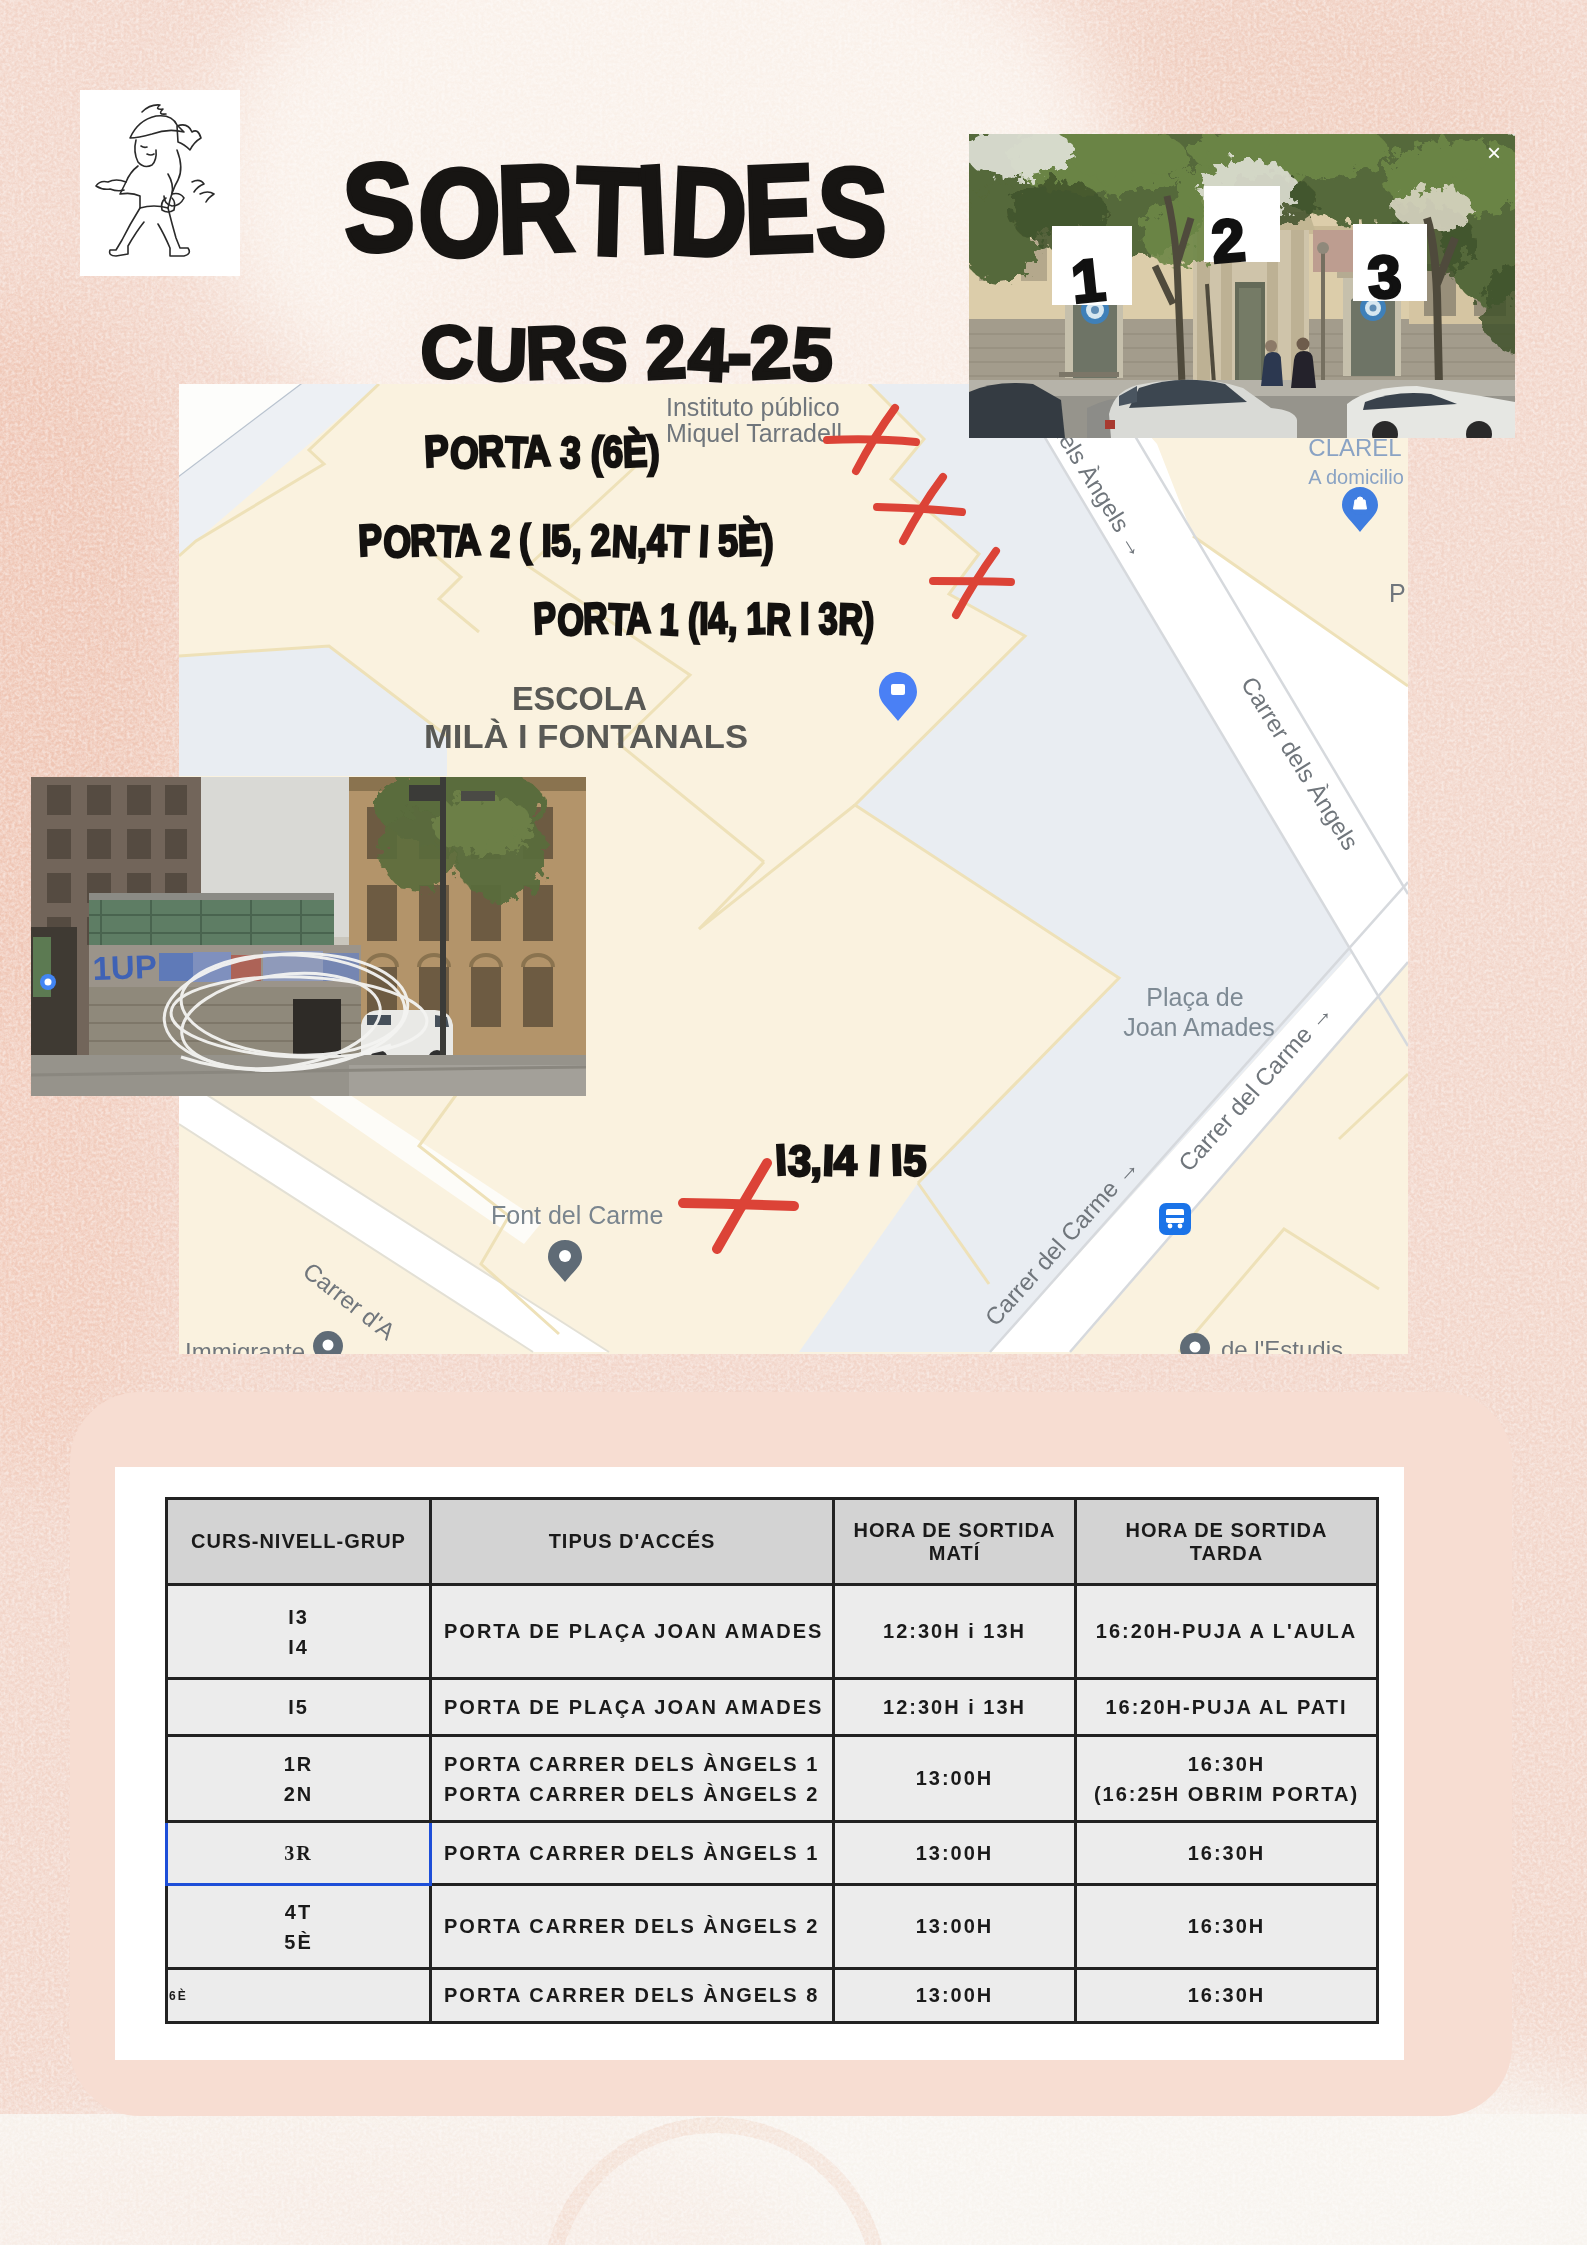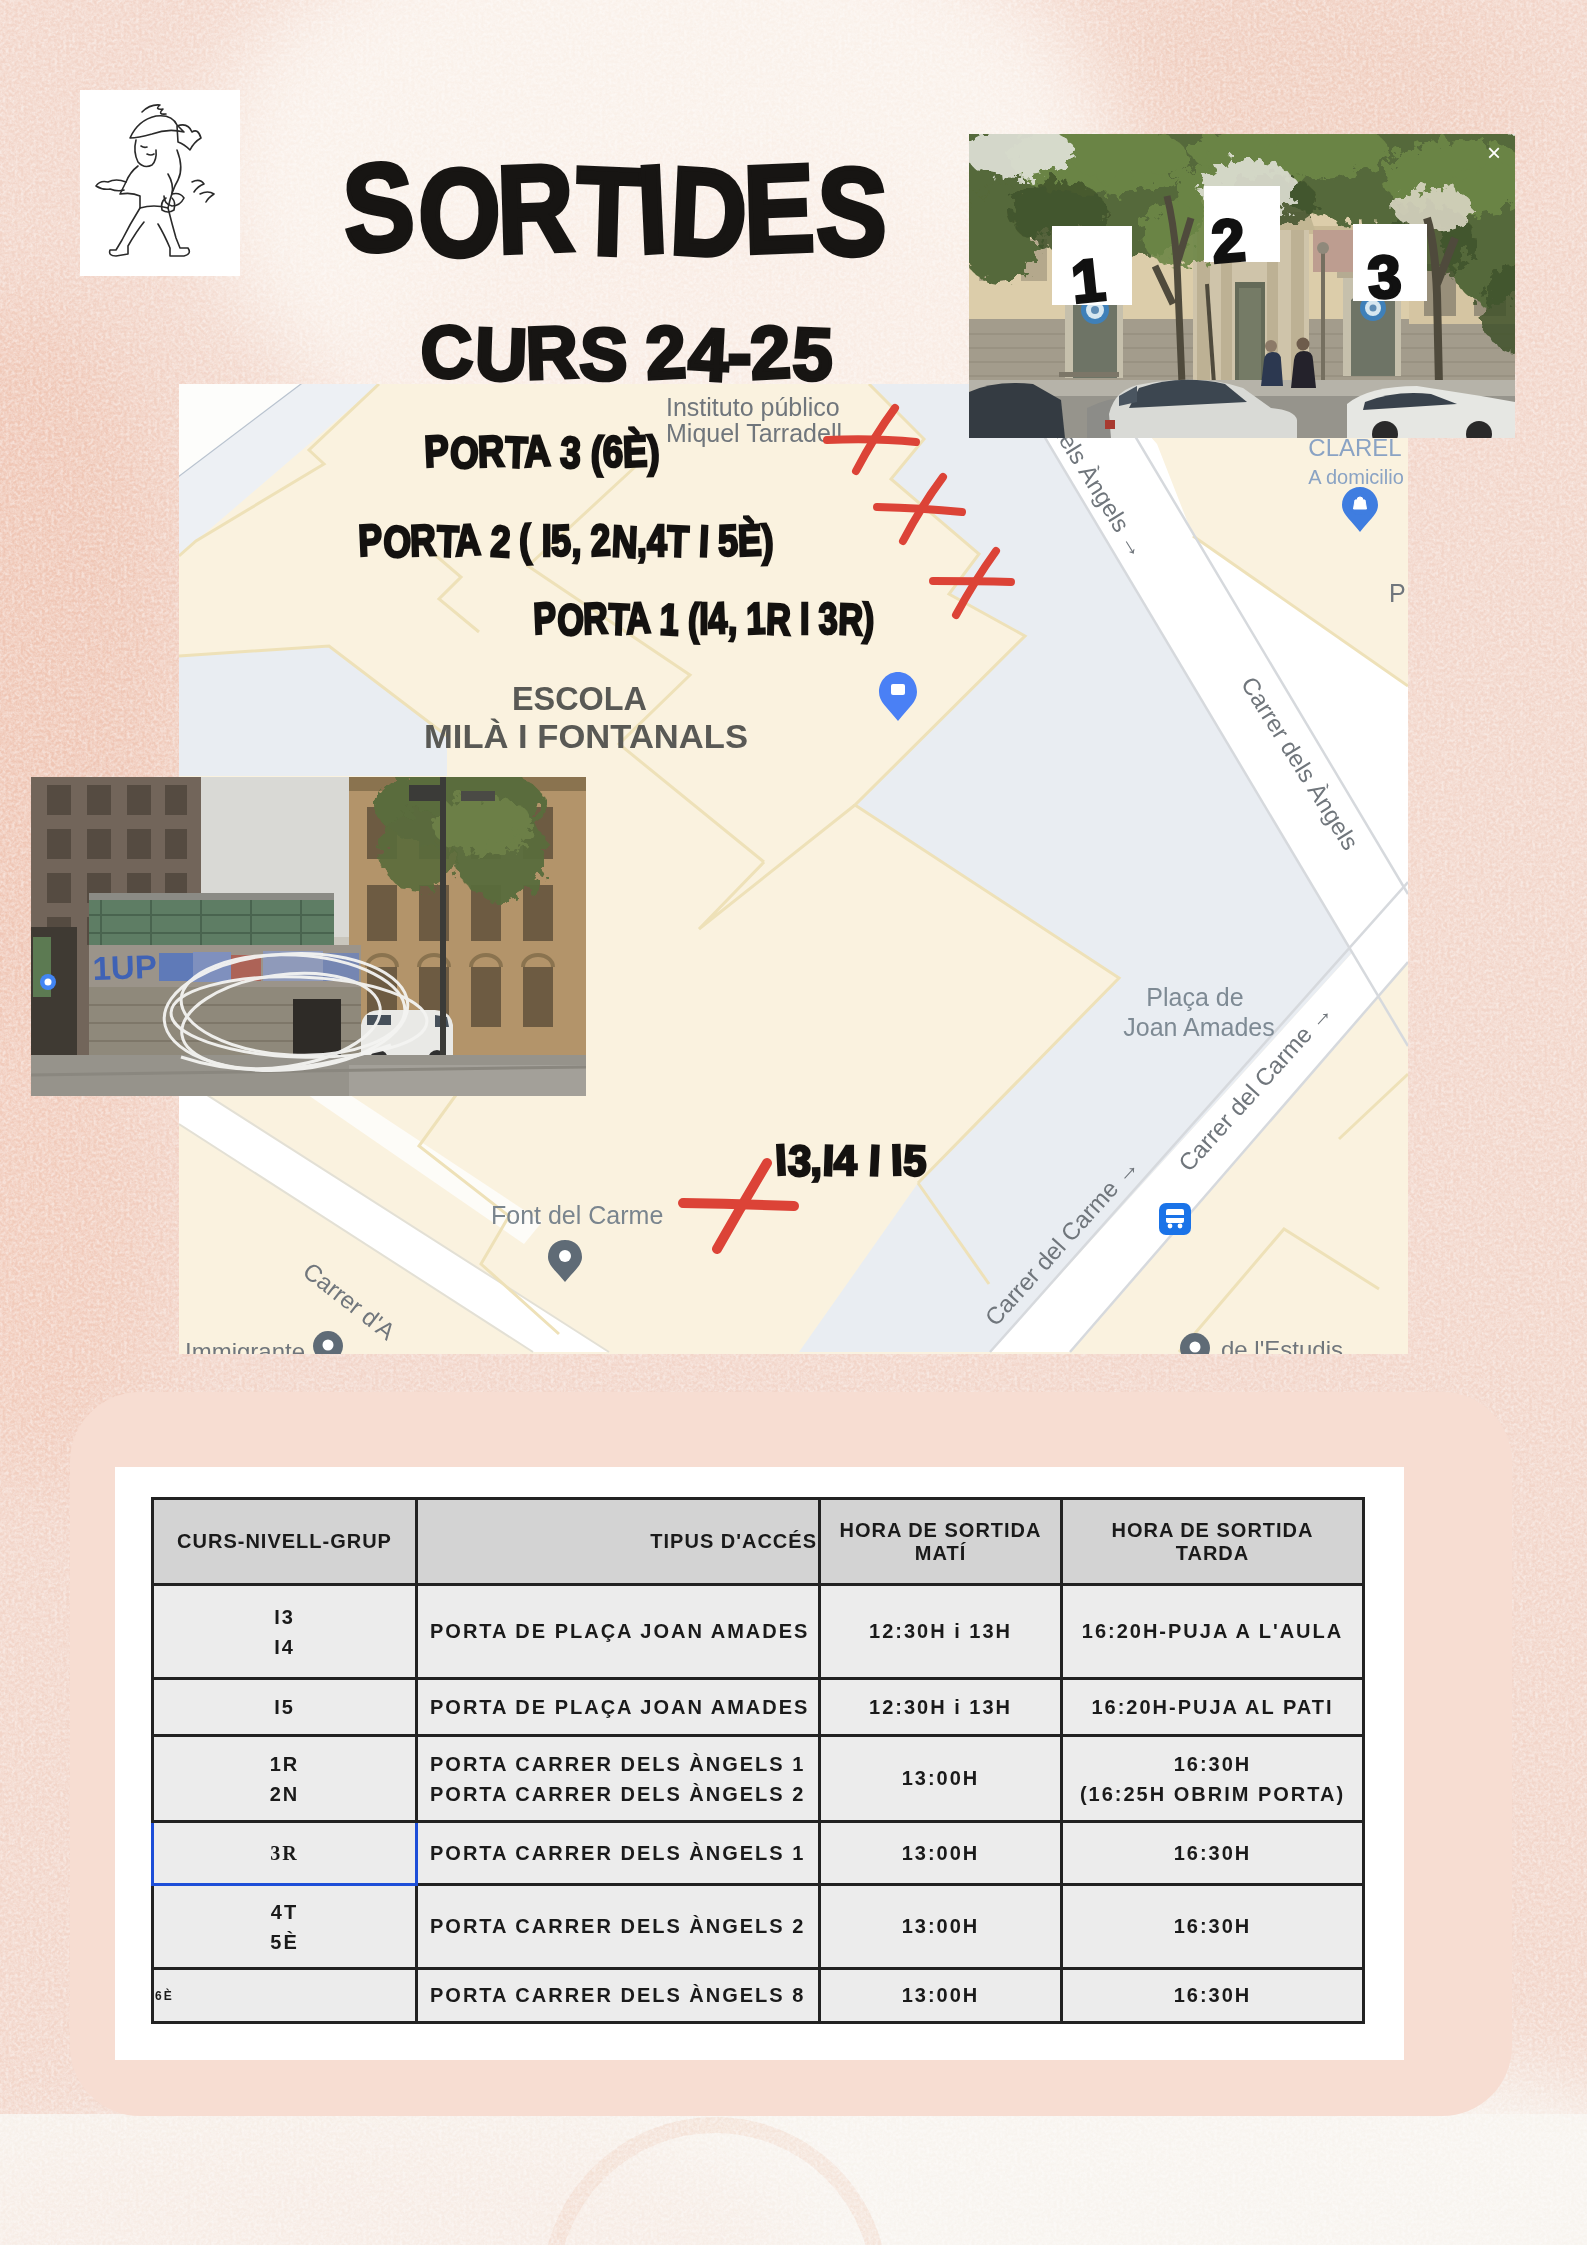--- a/index.html
+++ b/index.html
@@ -473,32 +473,32 @@
     <ellipse cx="268" cy="240" rx="128" ry="40" transform="rotate(2 268 240)"></ellipse>
     <path d="M150,280 Q240,310 360,268"></path>
   </g>
 </svg>
 </div>
 
 <div class="abs" style="left:70px;top:1392px;width:1442px;height:724px;background:#f7ddd2;border-radius:70px;"></div>
 
 <div class="abs" style="left:115px;top:1467px;width:1289px;height:593px;background:#ffffff;"></div>
 
-<div class="abs" style="left:151px;top:1497px;width:1211px;height:465px;">
+<div class="abs" style="left:165px;top:1497px;width:1211px;height:465px;">
 <table style="width:1211px;height:524px;border-collapse:collapse;font-family:'Liberation Sans',sans-serif;font-weight:bold;color:#1a1a1a;table-layout:fixed;">
   <colgroup>
           <col style="width:264px">
           <col style="width:403px">
           <col style="width:242px">
           <col style="width:302px">
         </colgroup>
   <tbody>
           <tr style="height:86px;background:#d3d3d3;">
     <td style="border:3px solid #222;text-align:center;font-size:20px;letter-spacing:1px;">CURS-NIVELL-GRUP</td>
-    <td style="border:3px solid #222;text-align:right;font-size:20px;letter-spacing:1px;">TIPUS D'ACCÉS</td>
+    <td style="border:3px solid #222;text-align:center;font-size:20px;letter-spacing:1px;">TIPUS D'ACCÉS</td>
     <td style="border:3px solid #222;text-align:center;font-size:20px;letter-spacing:1px;">HORA DE SORTIDA<br>MATÍ</td>
     <td style="border:3px solid #222;text-align:center;font-size:20px;letter-spacing:1px;">HORA DE SORTIDA<br>TARDA</td>
   </tr>
   <tr style="height:94px;background:#ececec;">
     <td style="border:3px solid #222;text-align:center;font-size:20px;letter-spacing:2px;line-height:1.5;">I3<br>I4</td>
     <td style="border:3px solid #222;font-size:20px;letter-spacing:2px;padding-left:12px;">PORTA DE PLAÇA JOAN AMADES</td>
     <td style="border:3px solid #222;text-align:center;font-size:20px;letter-spacing:2px;">12:30H i 13H</td>
     <td style="border:3px solid #222;text-align:center;font-size:20px;letter-spacing:2px;">16:20H-PUJA A L'AULA</td>
   </tr>
   <tr style="height:57px;background:#ececec;">

